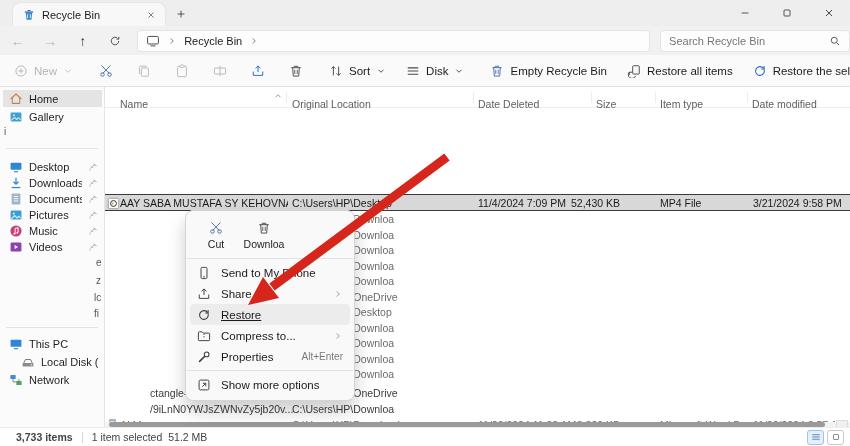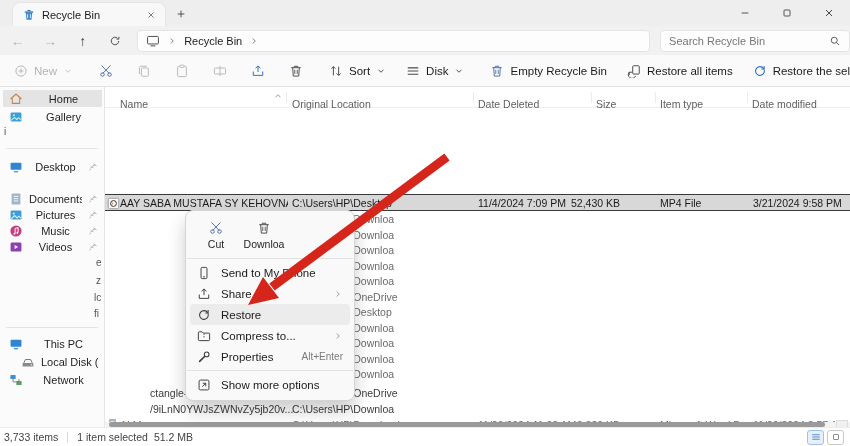--- a/index.html
+++ b/index.html
@@ -39,21 +39,21 @@
   .icon { display:inline-flex; }
   .ic14 { width:14px; height:14px; }
   .ic12 { width:12px; height:12px; }
   .ic10 { width:10px; height:10px; }
   .blue { color:#2a6cc4; } .steel { color:#4a6fa5; } .dim { color:#b8b8b8; } .dark { color:#4a4a4a; }
 
   
   .bodyarea { position:absolute; left:0; top:87px; width:850px; height:340px; background:#fff; }
   .sidebar { position:absolute; left:0; top:0; width:105px; height:340px; background:#fbfbfb; border-right:1px solid #e6e6e6; }
   .sideitem { position:absolute; left:3px; width:99px; height:17px; display:flex; align-items:center; gap:6px;
-              padding:0 4px 0 6px; border-radius:0; font-size:11px; color:#1f1f1f;text-align:center; }
+              padding:0 4px 0 6px; border-radius:0; font-size:11px; color:#1f1f1f; }
   .sideitem.sel { background:#e4e4e4; }
   .sideitem .lbl { flex:1; white-space:nowrap; overflow:hidden; }
   .pin { color:#8a8a8a; display:flex; }
   .sidesep { position:absolute; left:6px; width:92px; height:1px; background:#e3e3e3; }
   .frag { position:absolute; font-size:10px; color:#555; }
   .indent { padding-left:18px; }
 
   .panel { position:absolute; left:105px; top:0; width:745px; height:340px; background:#fff; }
   .colheaders { position:absolute; left:0; top:0; width:745px; height:21px; border-bottom:1px solid #eeeeee; }
   .colh { position:absolute; top:11px; font-size:10.5px; color:#5f5f5f; white-space:nowrap; }
@@ -74,30 +74,30 @@
   .scorner { position:absolute; right:2px; top:333px; width:12px; height:9px; background:#f0f0f0; border:1px solid #dcdcdc; }
 
   
   .cmenu { position:absolute; left:185px; top:210px; width:170px; background:#f9f9f9; border:1px solid #d4d4d4;
            border-radius:8px; box-shadow:0 10px 18px rgba(0,0,0,.20); z-index:40; padding:4px 0 5px; }
   .qrow { display:flex; padding:3px 10px 2px 8px; gap:4px;text-align:center; }
   .qact { width:44px; display:flex; flex-direction:column; align-items:center; gap:3px; padding:3px 0; border-radius:4px; color:#333; }
   .qact .qlbl { font-size:10.5px; color:#1f1f1f; }
   .msep { height:1px; background:#e2e2e2; margin:3px 1px; }
   .mitem { height:21px; margin:0 4px; padding:0 7px; display:flex; align-items:center; gap:10px; border-radius:4px; font-size:11.5px; color:#1b1b1b; }
-  .mitem.hl { background:#ececec; }
+  .mitem.hl { background:#ececec;text-decoration:underline; }
   .mitem .mlbl { flex:1; white-space:nowrap; }
   .mshort { font-size:10px; color:#7a7a7a; }
   .mchev { color:#7a7a7a; display:flex; }
   .micon { color:#3d3d3d; display:flex; }
 
   
   .statusbar { position:absolute; left:0; top:427px; width:850px; height:19px; background:#fff; border-top:1px solid #ececec;
                display:flex; align-items:center; font-size:10.5px; color:#444; }
-  .st-count { margin-left:4px; }
+  .st-count { margin-left:16px;font-weight:bold; }
   .st-div { width:1px; height:11px; background:#d9d9d9; margin:0 9px; }
   .viewtoggles { margin-left:auto; margin-right:6px; display:flex; gap:3px; }
   .vbtn { width:17px; height:15px; display:flex; align-items:center; justify-content:center; border-radius:3px; color:#555; }
   .vbtn.on { background:#e7f0fa; border:1px solid #9fc3e8; color:#2a6cc4; }
   .vbtn.off { border:1px solid #c9c9c9; background:#fff; }
 
   .arrow-overlay { position:absolute; inset:0; width:850px; height:446px; z-index:60; pointer-events:none; }
 </style>
 </head>
 <body>
@@ -443,20 +443,31 @@
         <span class="lbl">Gallery</span>
       </div>
       <span class="frag" style="left:4px; top:39px">i</span>
       <div class="sidesep" style="top:61px"></div>
 
       <div class="sideitem" style="top:71px">
         <svg class="ic14">
             <use href="#i-desktop"></use>
           </svg>
         <span class="lbl">Desktop</span>
+        <span class="pin">
+            <svg class="ic10">
+              <use href="#i-pin"></use>
+            </svg>
+          </span>
+      </div>
+      <div class="sideitem" style="top:87px">
+        <svg class="ic14">
+            <use href="#i-download"></use>
+          </svg>
+        <span class="lbl">Downloads</span>
         <span class="pin">
             <svg class="ic10">
               <use href="#i-pin"></use>
             </svg>
           </span>
       </div>
       <div class="sideitem" style="top:119px">
         <svg class="ic14">
             <use href="#i-image"></use>
           </svg>

